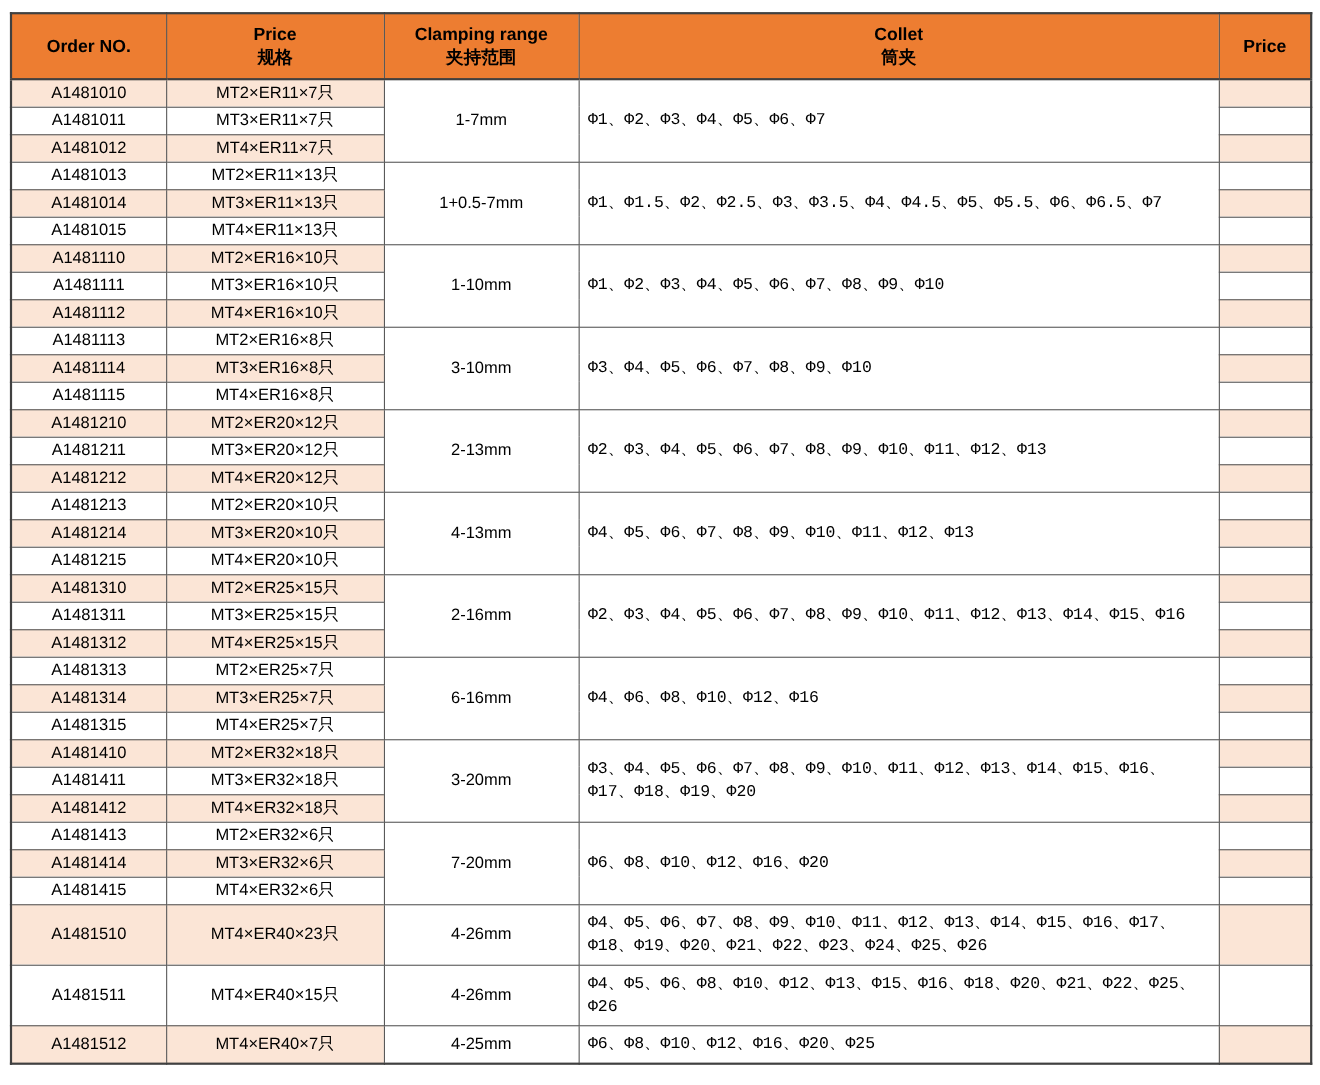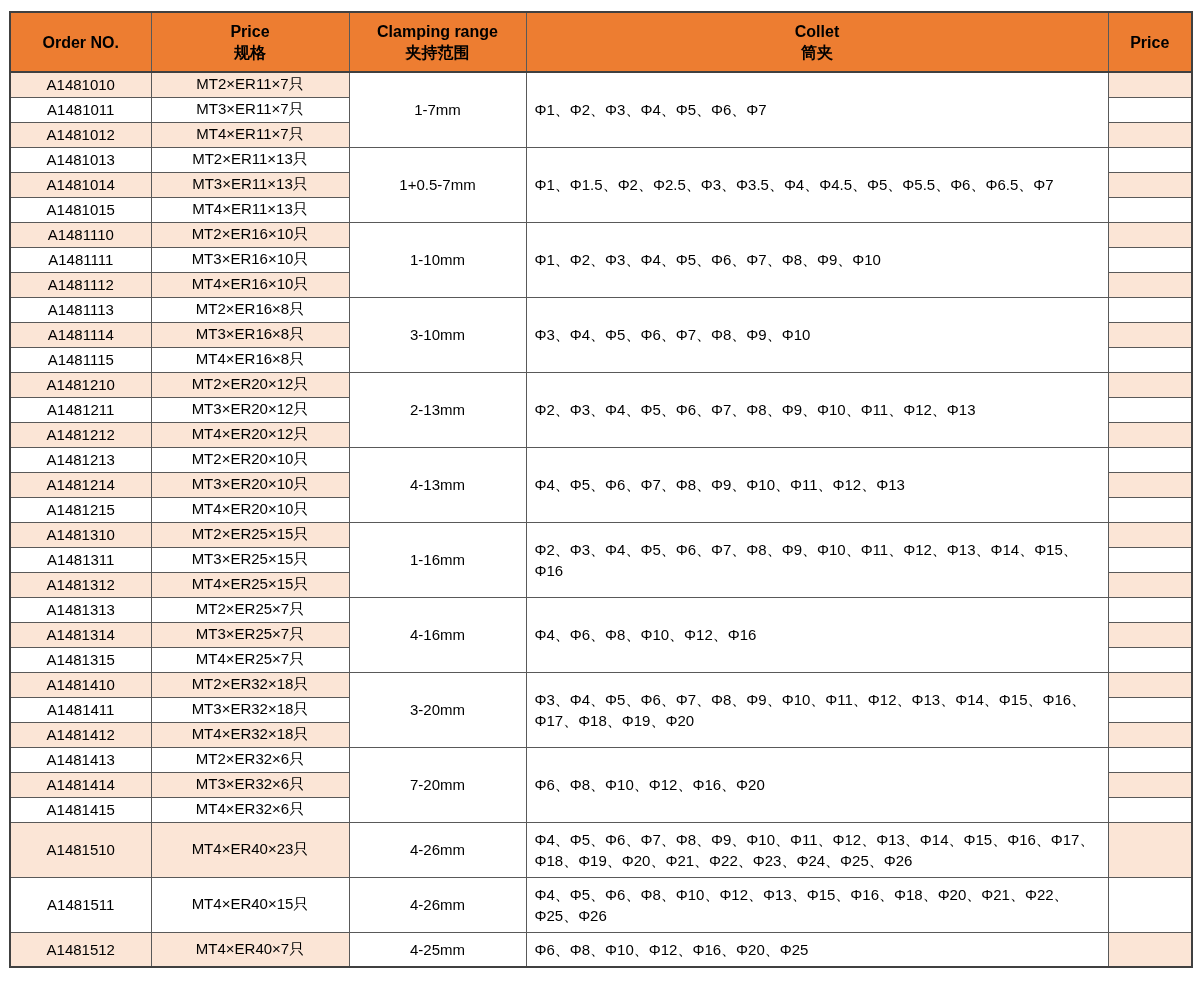--- a/index.html
+++ b/index.html
@@ -49,20 +49,21 @@
     background: #ffffff;
   }
   td.order, td.type, td.clamp {
     text-align: center;
     padding: 1px 4px;
   }
   td.collet {
     text-align: left;
     padding: 6px 8px;
     line-height: 21px;
+    font-family: Liberation Mono, monospace;
   }
   td.price { padding: 1px 4px; }
   td.shade { background: #FBE5D6; margin-left: 13px; }
   td.merged { background: #ffffff; margin-top: 45px; }
 </style>
 </head>
 <body>
 
 <div class="page">
   <table class="product-table">
@@ -194,38 +195,38 @@
           <td class="price shade"></td>
         </tr>
         <tr>
           <td class="order">A1481215</td>
           <td class="type">MT4×ER20×10只</td>
           <td class="price"></td>
         </tr>
         <tr>
           <td class="order shade">A1481310</td>
           <td class="type shade">MT2×ER25×15只</td>
-          <td class="clamp merged" rowspan="3">1-16mm</td>
+          <td class="clamp merged" rowspan="3">2-16mm</td>
           <td class="collet merged" rowspan="3">Φ2、Φ3、Φ4、Φ5、Φ6、Φ7、Φ8、Φ9、Φ10、Φ11、Φ12、Φ13、Φ14、Φ15、Φ16</td>
           <td class="price shade"></td>
         </tr>
         <tr>
           <td class="order">A1481311</td>
           <td class="type">MT3×ER25×15只</td>
           <td class="price"></td>
         </tr>
         <tr>
           <td class="order shade">A1481312</td>
           <td class="type shade">MT4×ER25×15只</td>
           <td class="price shade"></td>
         </tr>
         <tr>
           <td class="order">A1481313</td>
           <td class="type">MT2×ER25×7只</td>
-          <td class="clamp merged" rowspan="3">4-16mm</td>
+          <td class="clamp merged" rowspan="3">6-16mm</td>
           <td class="collet merged" rowspan="3">Φ4、Φ6、Φ8、Φ10、Φ12、Φ16</td>
           <td class="price"></td>
         </tr>
         <tr>
           <td class="order shade">A1481314</td>
           <td class="type shade">MT3×ER25×7只</td>
           <td class="price shade"></td>
         </tr>
         <tr>
           <td class="order">A1481315</td>

